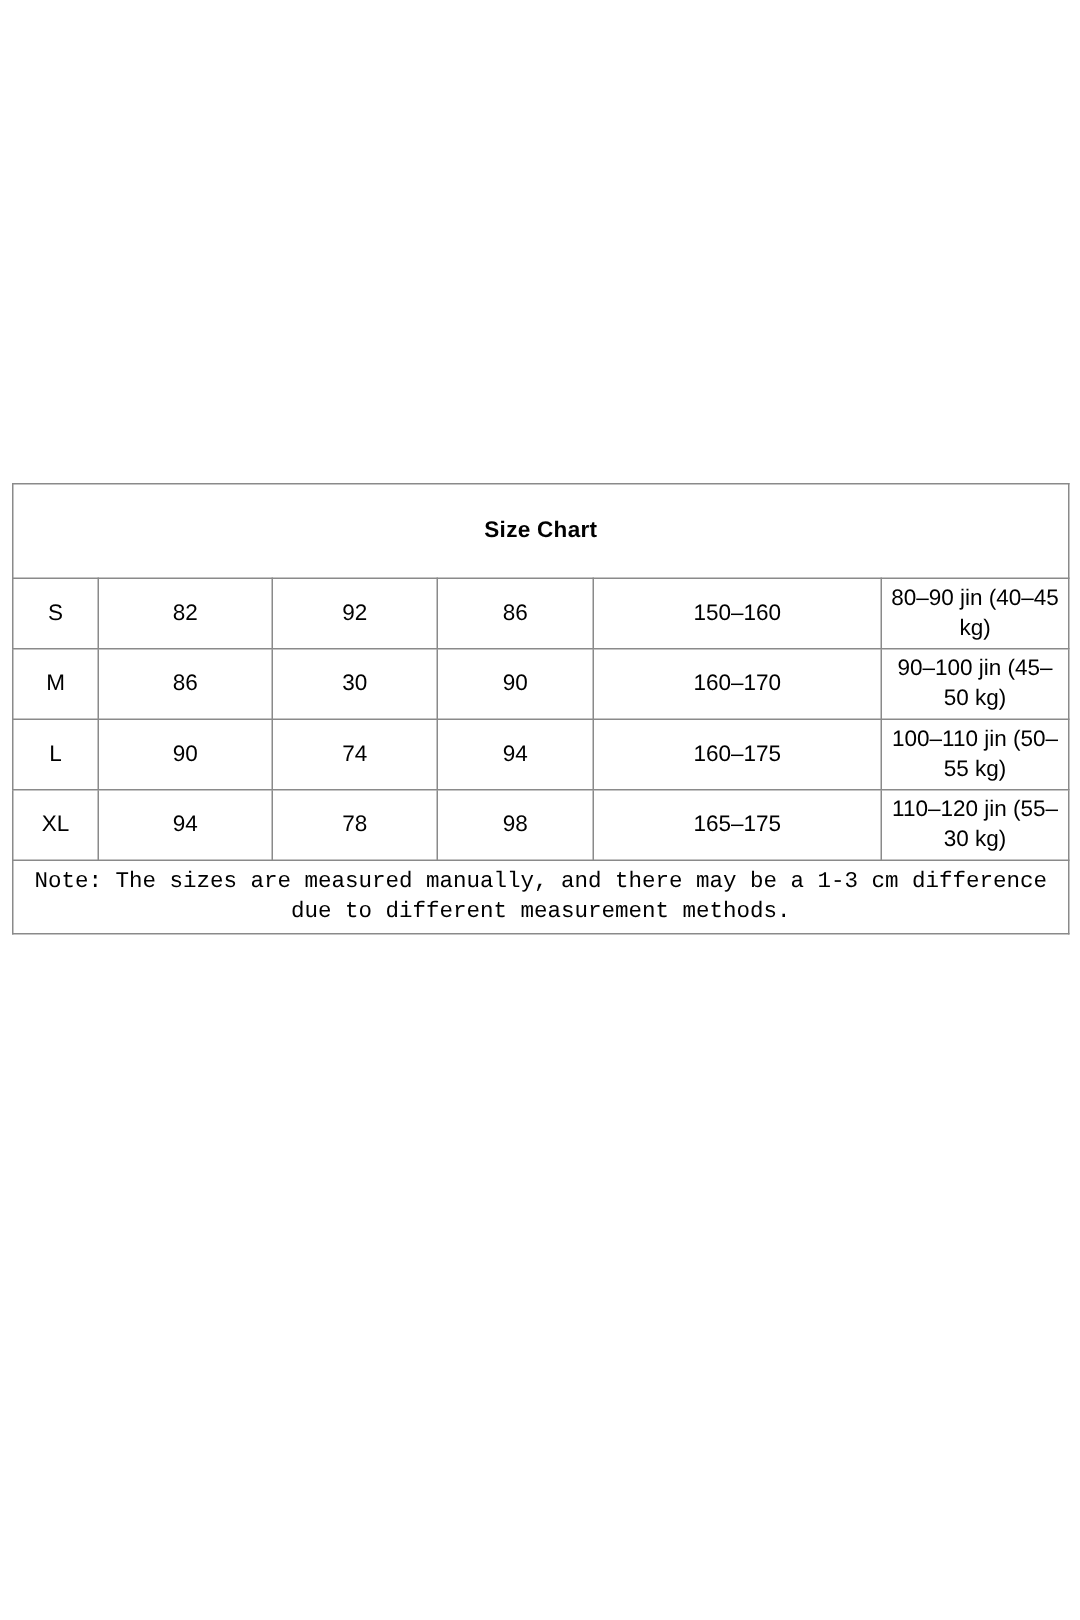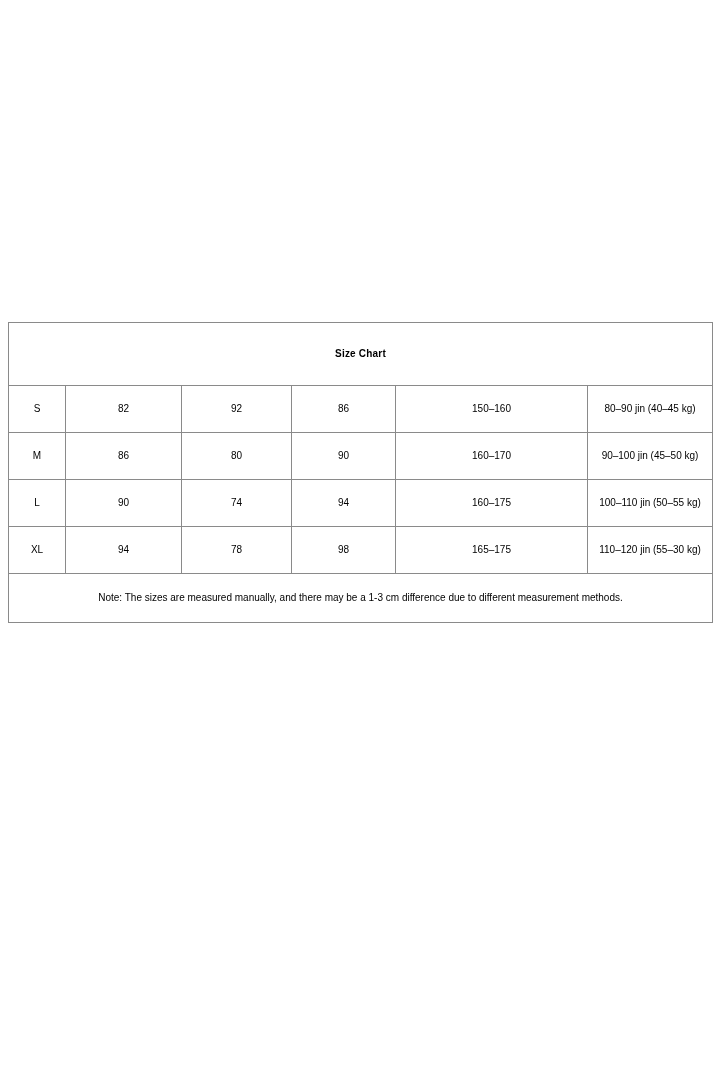--- a/index.html
+++ b/index.html
@@ -20,21 +20,21 @@
     left: 8px;
     top: 322px;
     width: 704px;
     border-collapse: collapse;
     table-layout: fixed;
   }
   table.size-chart td, table.size-chart th {
     border: 1px solid #8a8a8a;
     text-align: center;
     vertical-align: middle;
-    font-size: 10px;
+    font-size: 15px;
     padding: 2px 4px;
     line-height: 20px;
     overflow: hidden;
   }
   td.title-cell {
     height: 58px;
     font-size: 21px;
     font-weight: bold;
     letter-spacing: 0.2px;
   }
@@ -49,20 +49,21 @@
   }
   td.weight-cell {
     line-height: 19px;
     padding: 2px 4px;
     margin-left: 32px;
   }
   td.note-cell {
     height: 44px;
     line-height: 21px;
     padding: 2px 34px;
+    font-family: Liberation Mono, monospace;
   }
 </style>
 </head>
 <body>
 
 <div class="page">
   <table class="size-chart">
     <colgroup>
       <col style="width:57px">
       <col style="width:116px">
@@ -79,21 +80,21 @@
         <td>S</td>
         <td>82</td>
         <td>92</td>
         <td>86</td>
         <td>150–160</td>
         <td class="weight-cell">80–90 jin (40–45 kg)</td>
       </tr>
       <tr class="data-row">
         <td>M</td>
         <td>86</td>
-        <td>80</td>
+        <td>30</td>
         <td>90</td>
         <td>160–170</td>
         <td class="weight-cell">90–100 jin (45–50 kg)</td>
       </tr>
       <tr class="data-row">
         <td>L</td>
         <td>90</td>
         <td>74</td>
         <td>94</td>
         <td>160–175</td>

